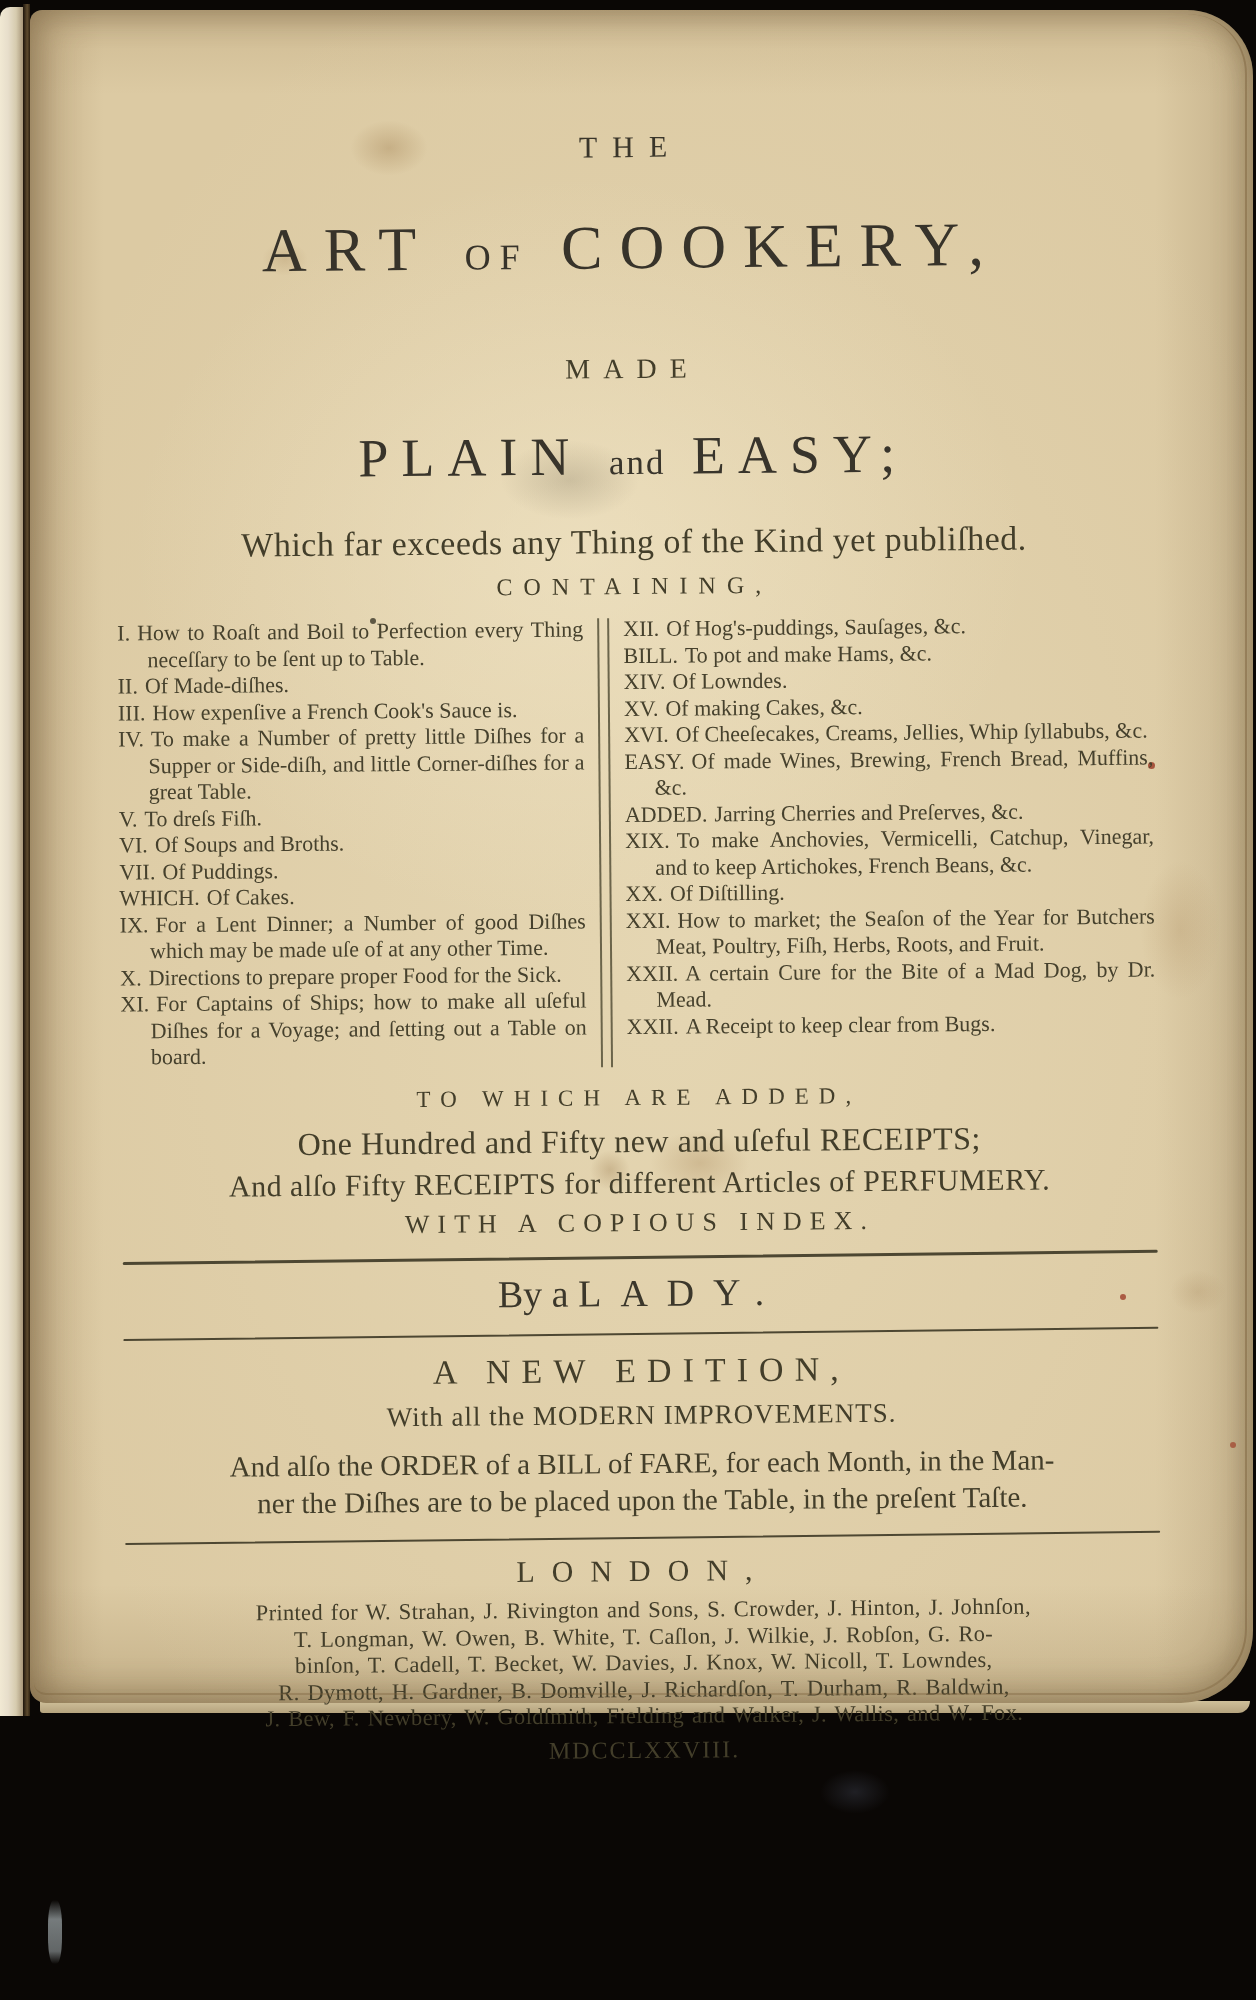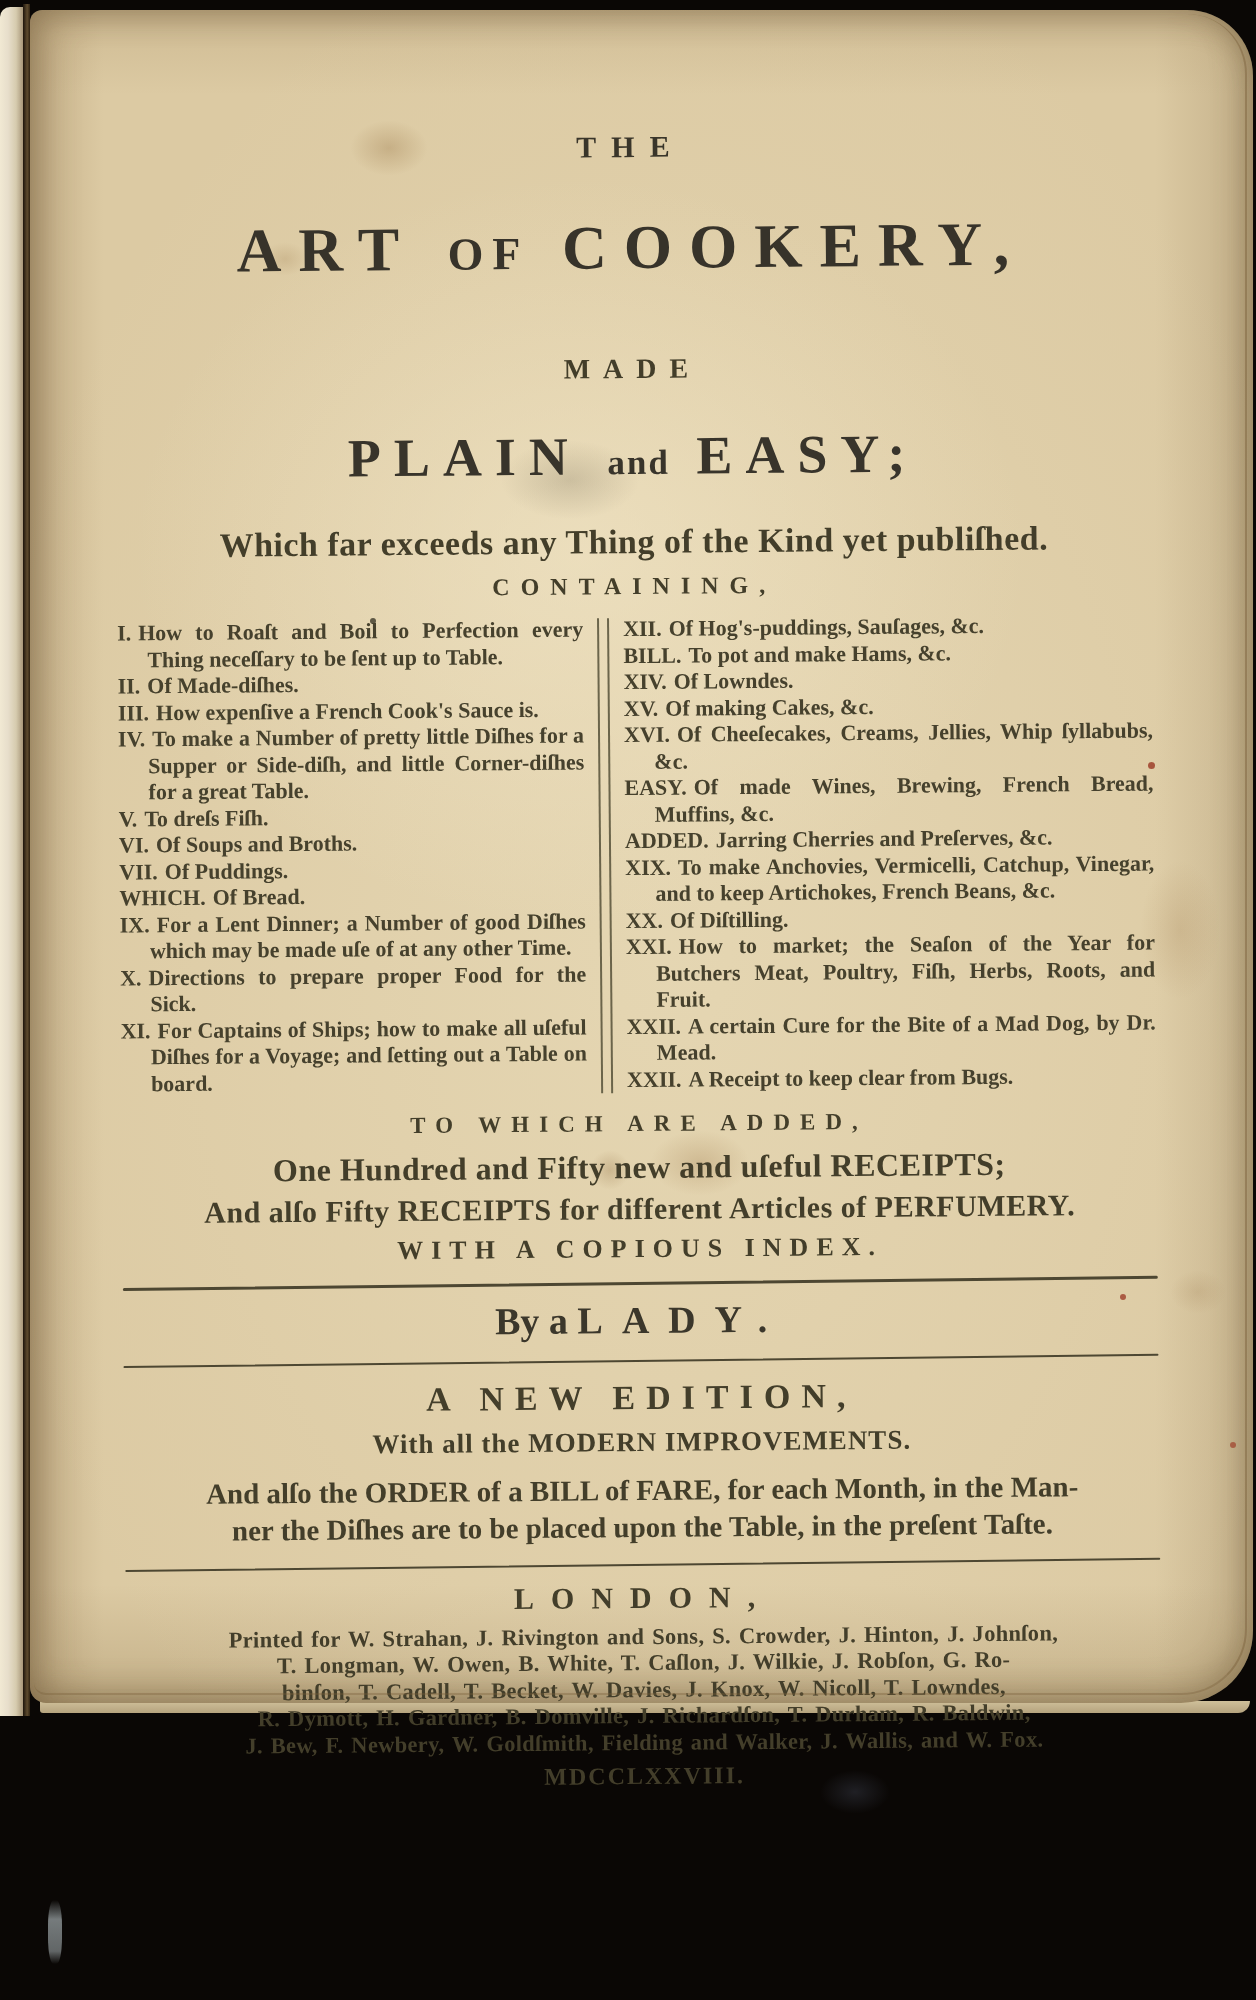--- a/index.html
+++ b/index.html
@@ -2,21 +2,21 @@
 <html><head>
 <meta charset="utf-8">
 <style>
   html,body{margin:0;padding:0;}
   body{
     width:1256px;height:2000px;
     background:#0a0705;
     font-family:"Liberation Serif","DejaVu Serif",serif;
     overflow:hidden;
   }
-  #scan{position:relative;width:1256px;height:1716px;background:#0a0705;font-weight:bold;}
+  #scan{position:relative;width:1256px;height:1716px;background:#0a0705;}
 
   
   .book-edge{
     position:absolute;left:0;top:7px;bottom:0;width:23px;
     background:linear-gradient(90deg,#f1e9d3 0%,#e7decb 35%,#d6cbae 70%,#a8977a 100%);
     border-radius:10px 0 0 0;
   }
   .spine-shadow{
     position:absolute;left:23px;top:4px;bottom:0;width:7px;
     background:linear-gradient(90deg,#1d150c,#5e4b2f 60%,#2e2212);
@@ -55,21 +55,21 @@
 
   
   .content{
     position:absolute;left:90px;right:98px;top:120px;
     transform:rotate(-0.5deg);
     color:#433e2a;
     text-align:center;
   }
   .t-the{font-size:30px;letter-spacing:15px;color:#39352a;margin-bottom:48px;}
   .t-main{font-size:62px;letter-spacing:17px;color:#37332a;margin-bottom:70px;white-space:nowrap;}
-  .t-main .sm{font-size:46px;letter-spacing:9px;}
+  .t-main .sm{font-size:36px;letter-spacing:9px;}
   .t-made{font-size:28px;letter-spacing:13px;margin-bottom:40px;}
   .t-sub{font-size:54px;letter-spacing:13px;color:#38342b;margin-bottom:36px;white-space:nowrap;}
   .t-sub .and{font-size:35px;letter-spacing:2px;}
   .t-tagline{font-size:34px;letter-spacing:.5px;margin-bottom:12px;}
   .t-containing{font-size:24px;letter-spacing:11px;margin-bottom:16px;}
 
   .contents{display:flex;text-align:justify;font-size:22px;line-height:26.5px;
     color:#46412d;margin:0 auto;}
   .col-left{width:466px;}
   .col-right{flex:1;}
@@ -140,21 +140,21 @@
 
       <div class="contents">
         <div class="col-left">
           <div class="item"><span class="num">I.</span><span>How to Roaſt and Boil to Perfection every Thing neceſſary to be ſent up to Table.</span></div>
           <div class="item"><span class="num">II.</span><span>Of Made-diſhes.</span></div>
           <div class="item"><span class="num">III.</span><span>How expenſive a French Cook's Sauce is.</span></div>
           <div class="item"><span class="num">IV.</span><span>To make a Number of pretty little Diſhes for a Supper or Side-diſh, and little Corner-diſhes for a great Table.</span></div>
           <div class="item"><span class="num">V.</span><span>To dreſs Fiſh.</span></div>
           <div class="item"><span class="num">VI.</span><span>Of Soups and Broths.</span></div>
           <div class="item"><span class="num">VII.</span><span>Of Puddings.</span></div>
-          <div class="item"><span class="num">WHICH.</span><span>Of Bread.</span></div>
+          <div class="item"><span class="num">WHICH.</span><span>Of Cakes.</span></div>
           <div class="item"><span class="num">IX.</span><span>For a Lent Dinner; a Number of good Diſhes which may be made uſe of at any other Time.</span></div>
           <div class="item"><span class="num">X.</span><span>Directions to prepare proper Food for the Sick.</span></div>
           <div class="item"><span class="num">XI.</span><span>For Captains of Ships; how to make all uſeful Diſhes for a Voyage; and ſetting out a Table on board.</span></div>
         </div>
         <div class="divider"></div>
         <div class="col-right">
           <div class="item"><span class="num">XII.</span><span>Of Hog's-puddings, Sauſages, &amp;c.</span></div>
           <div class="item"><span class="num">BILL.</span><span>To pot and make Hams, &amp;c.</span></div>
           <div class="item"><span class="num">XIV.</span><span>Of Lowndes.</span></div>
           <div class="item"><span class="num">XV.</span><span>Of making Cakes, &amp;c.</span></div>

